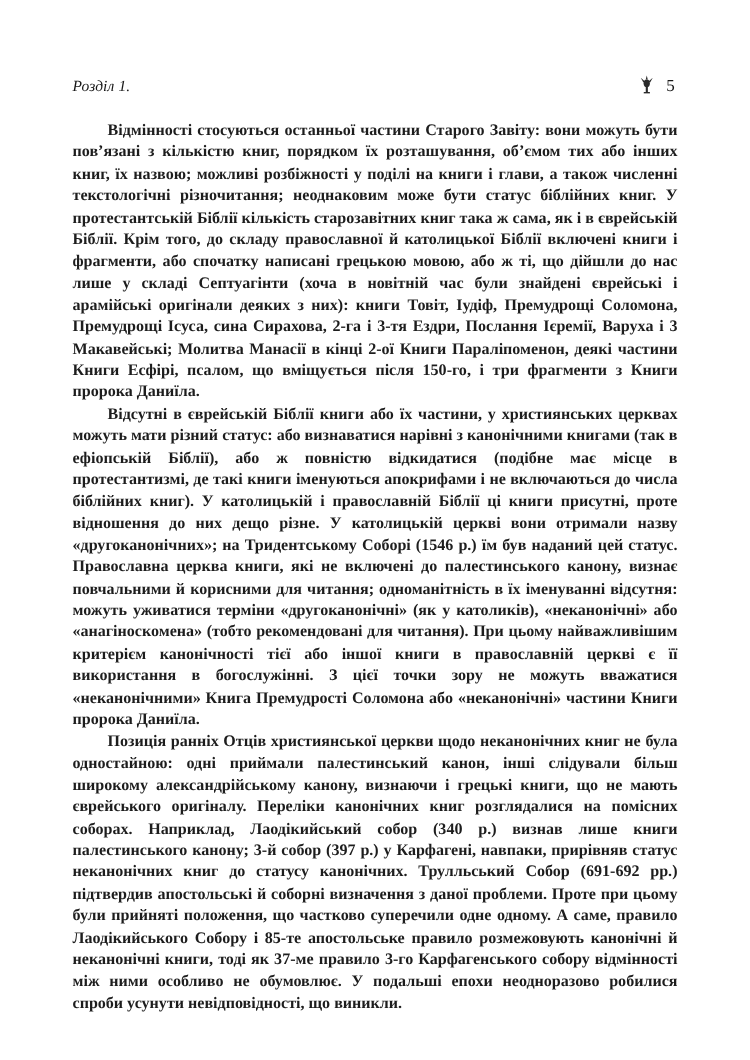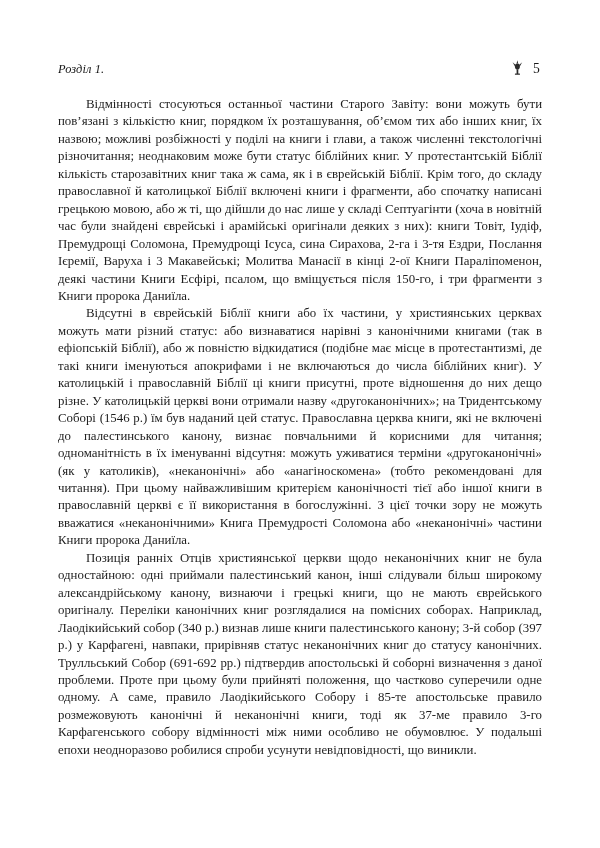--- a/index.html
+++ b/index.html
@@ -67,20 +67,21 @@
   .body-text {
     position: absolute;
     left: 58px;
     top: 96px;
     width: 484px;
     font-size: 12.85px;
     line-height: 17.45px;
     text-align: justify;
     text-justify: inter-word;
     color: #1d1d1d;
+    font-weight: bold;
     -webkit-font-smoothing: antialiased;
   }
   .body-text p {
     margin: 0;
     padding: 0;
     text-indent: 28px;
     text-align: justify;
     hyphens: none;
   }
   .body-text p.p-flow {

